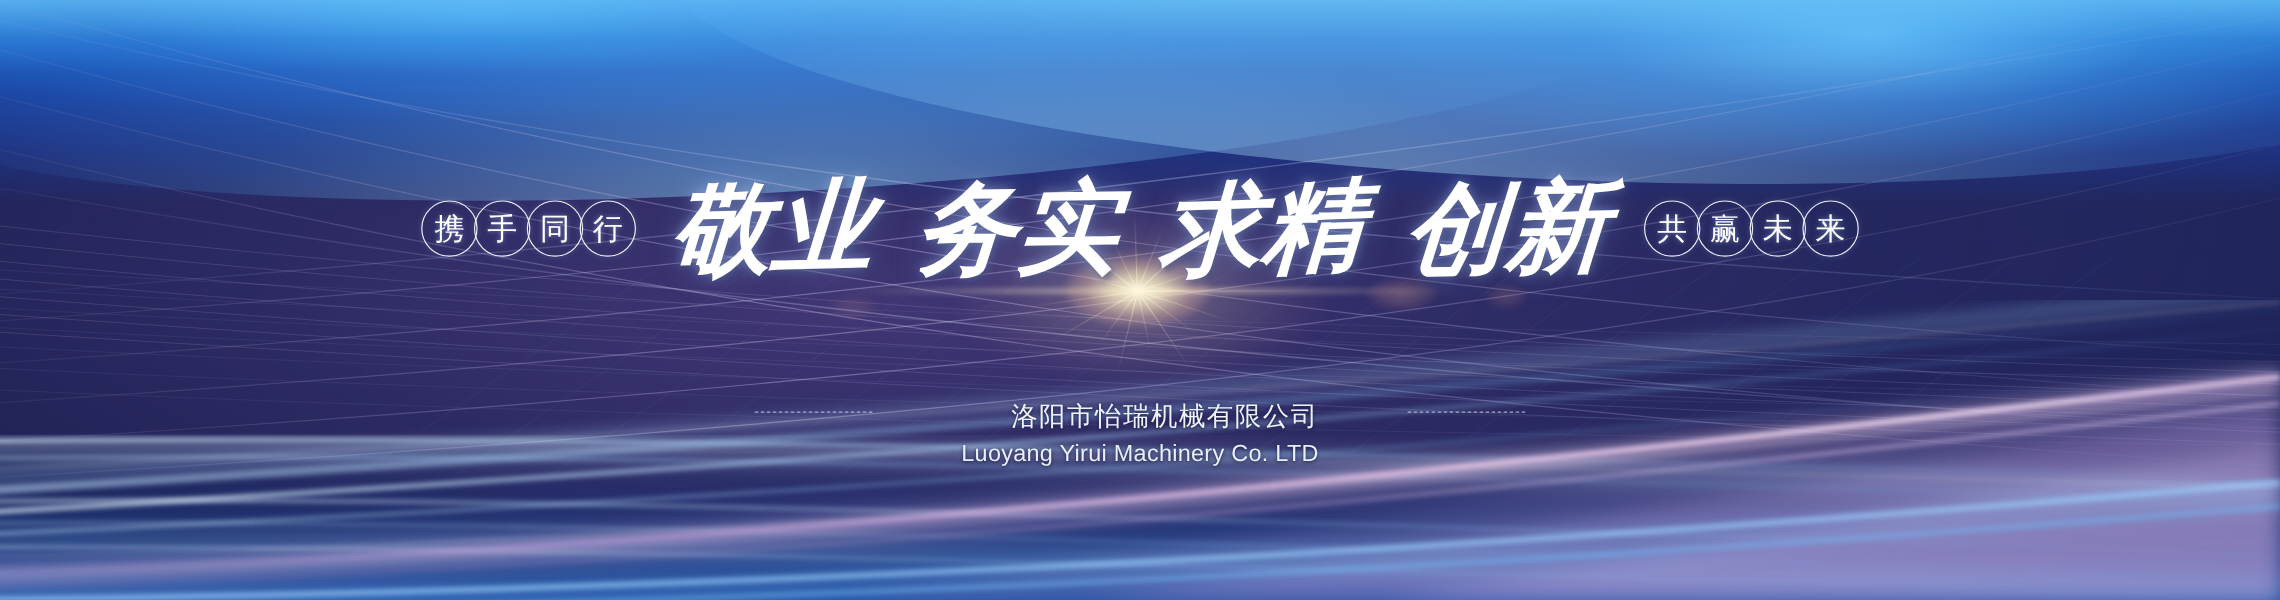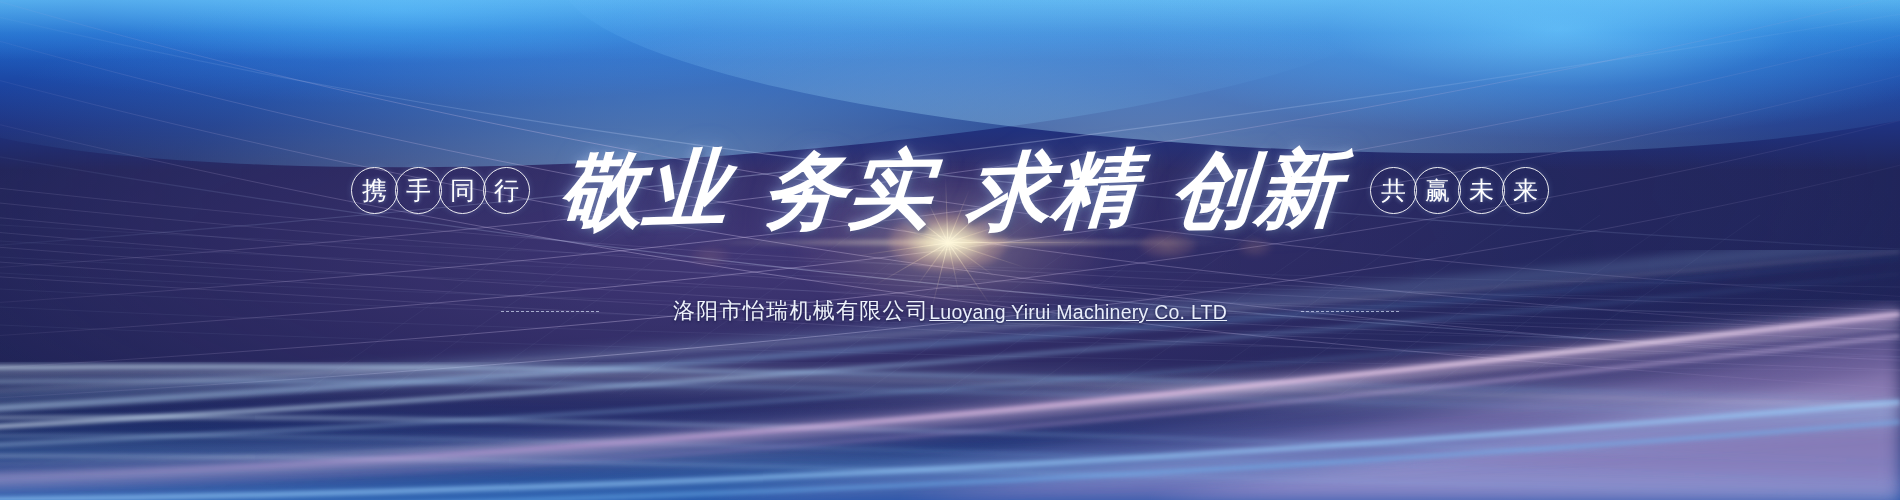--- a/index.html
+++ b/index.html
@@ -169,21 +169,20 @@
     text-shadow:0 1px 3px rgba(15,20,60,.8);
   }
   .en-name {
     color:#e9eefb;
     font-family:"Liberation Sans", sans-serif;
     font-size:19.5px;
     letter-spacing:.25px;
     margin-top:5px;
     text-shadow:0 1px 3px rgba(15,20,60,.8);
     white-space:nowrap;
-    text-decoration:underline;
   }
 
   
   .mesh { position:absolute; left:0; top:215px; width:1900px; height:180px; opacity:.30; }
 </style>
 </head>
 <body>
 
 <div id="banner">
 
@@ -407,21 +406,21 @@
       <div class="circ">赢</div>
       <div class="circ">未</div>
       <div class="circ">来</div>
     </div>
 
   </div>
 
   <div id="company">
     <div class="company-row">
       <span class="dash left"></span>
-      <div style="display:flex;flex-direction:row;align-items:flex-start;">
+      <div style="display:flex;flex-direction:column;align-items:flex-end;margin-top:36px;">
         <span class="cn-name">洛阳市怡瑞机械有限公司</span>
         <span class="en-name">Luoyang Yirui Machinery Co. LTD</span>
       </div>
       <span class="dash right"></span>
     </div>
   </div>
 
 </div>
 
 </body></html>

